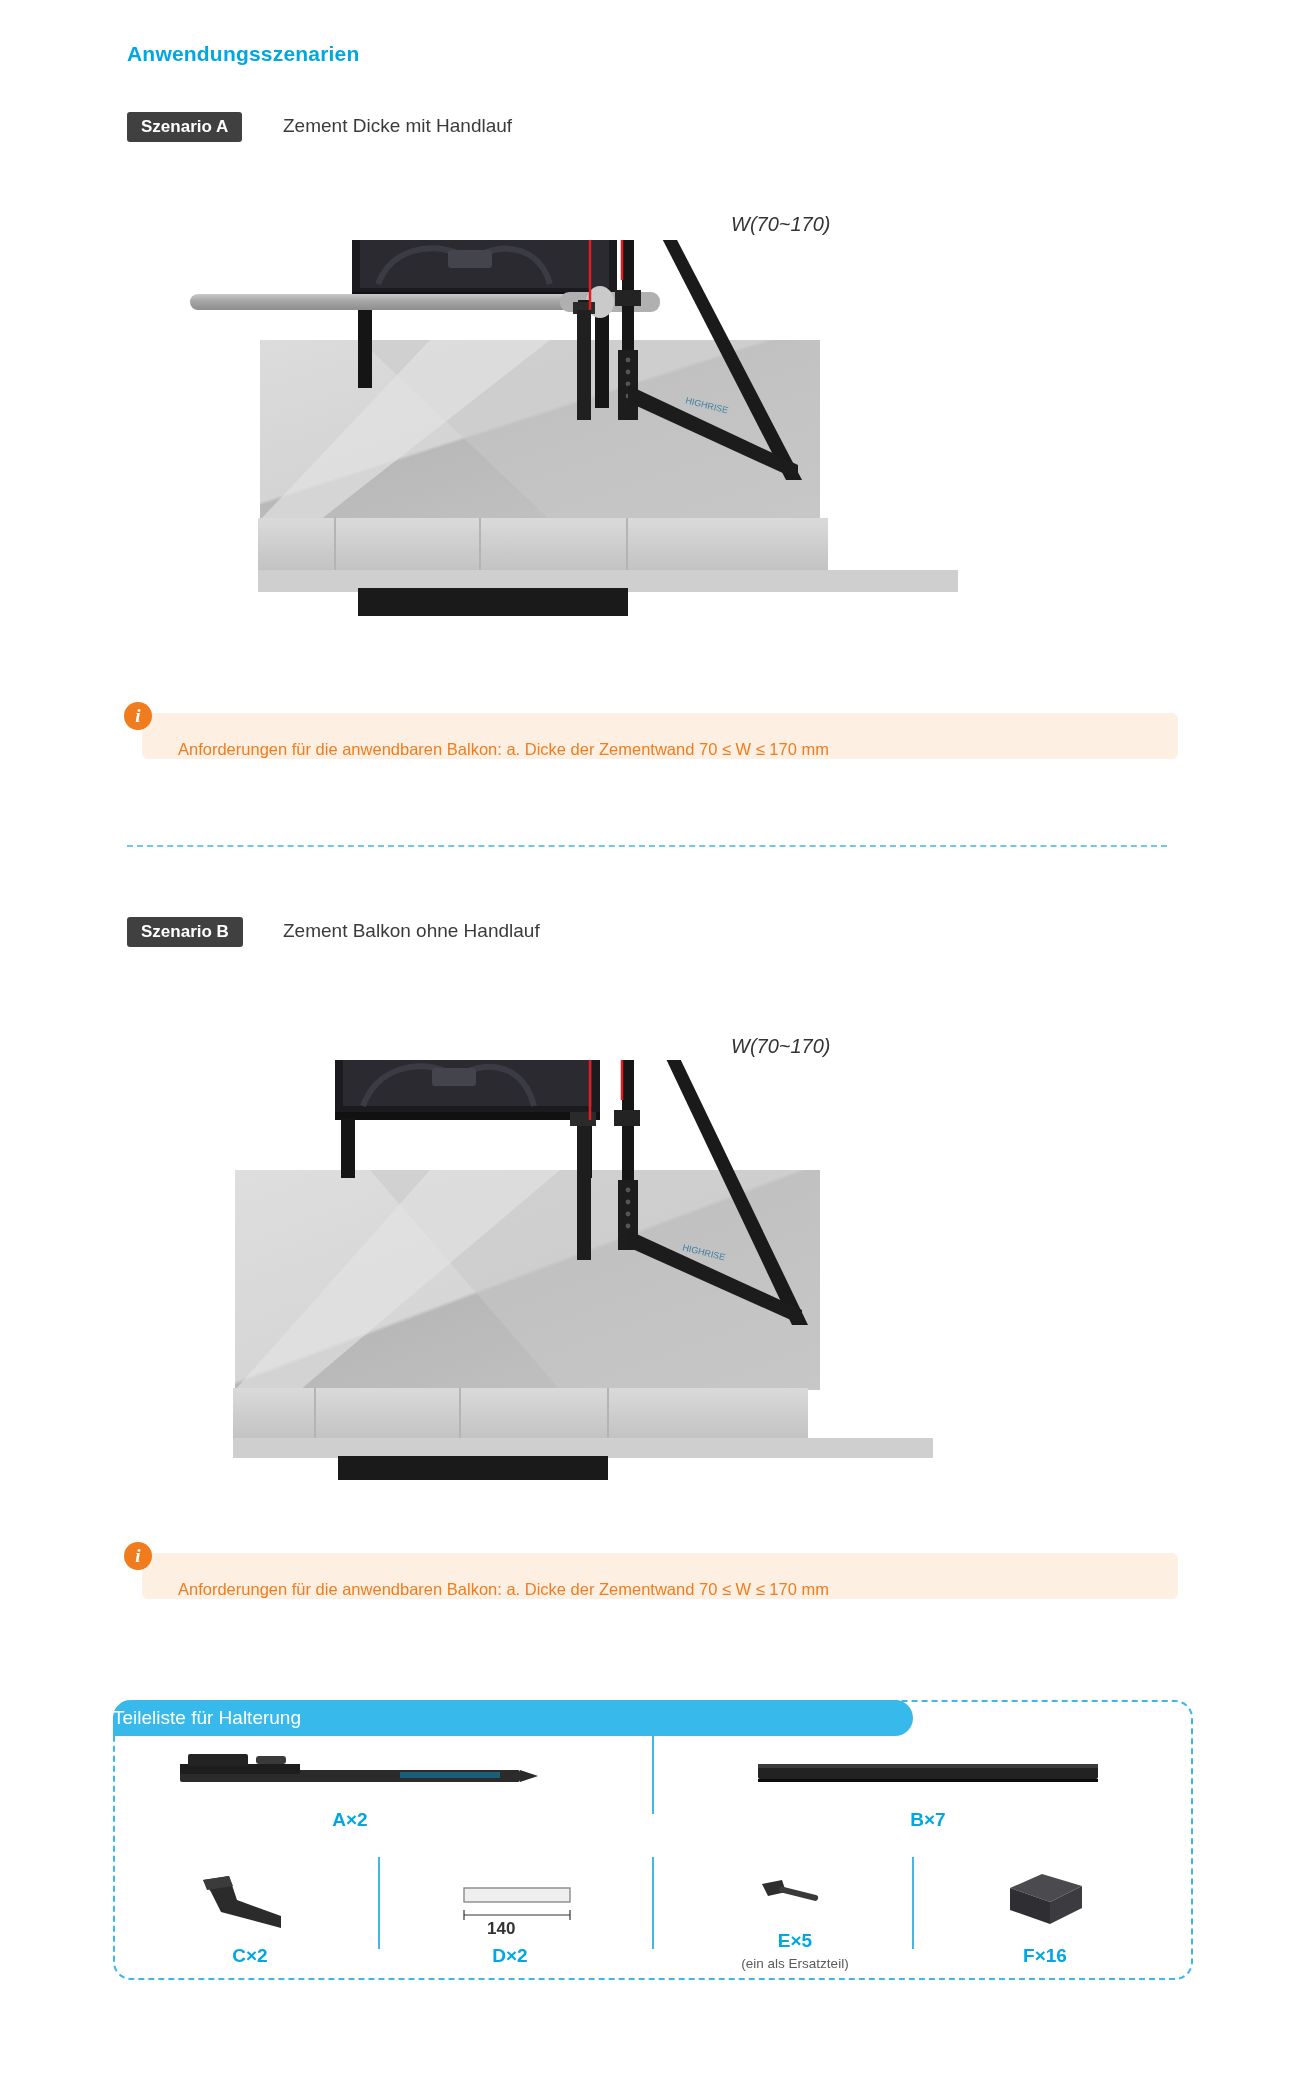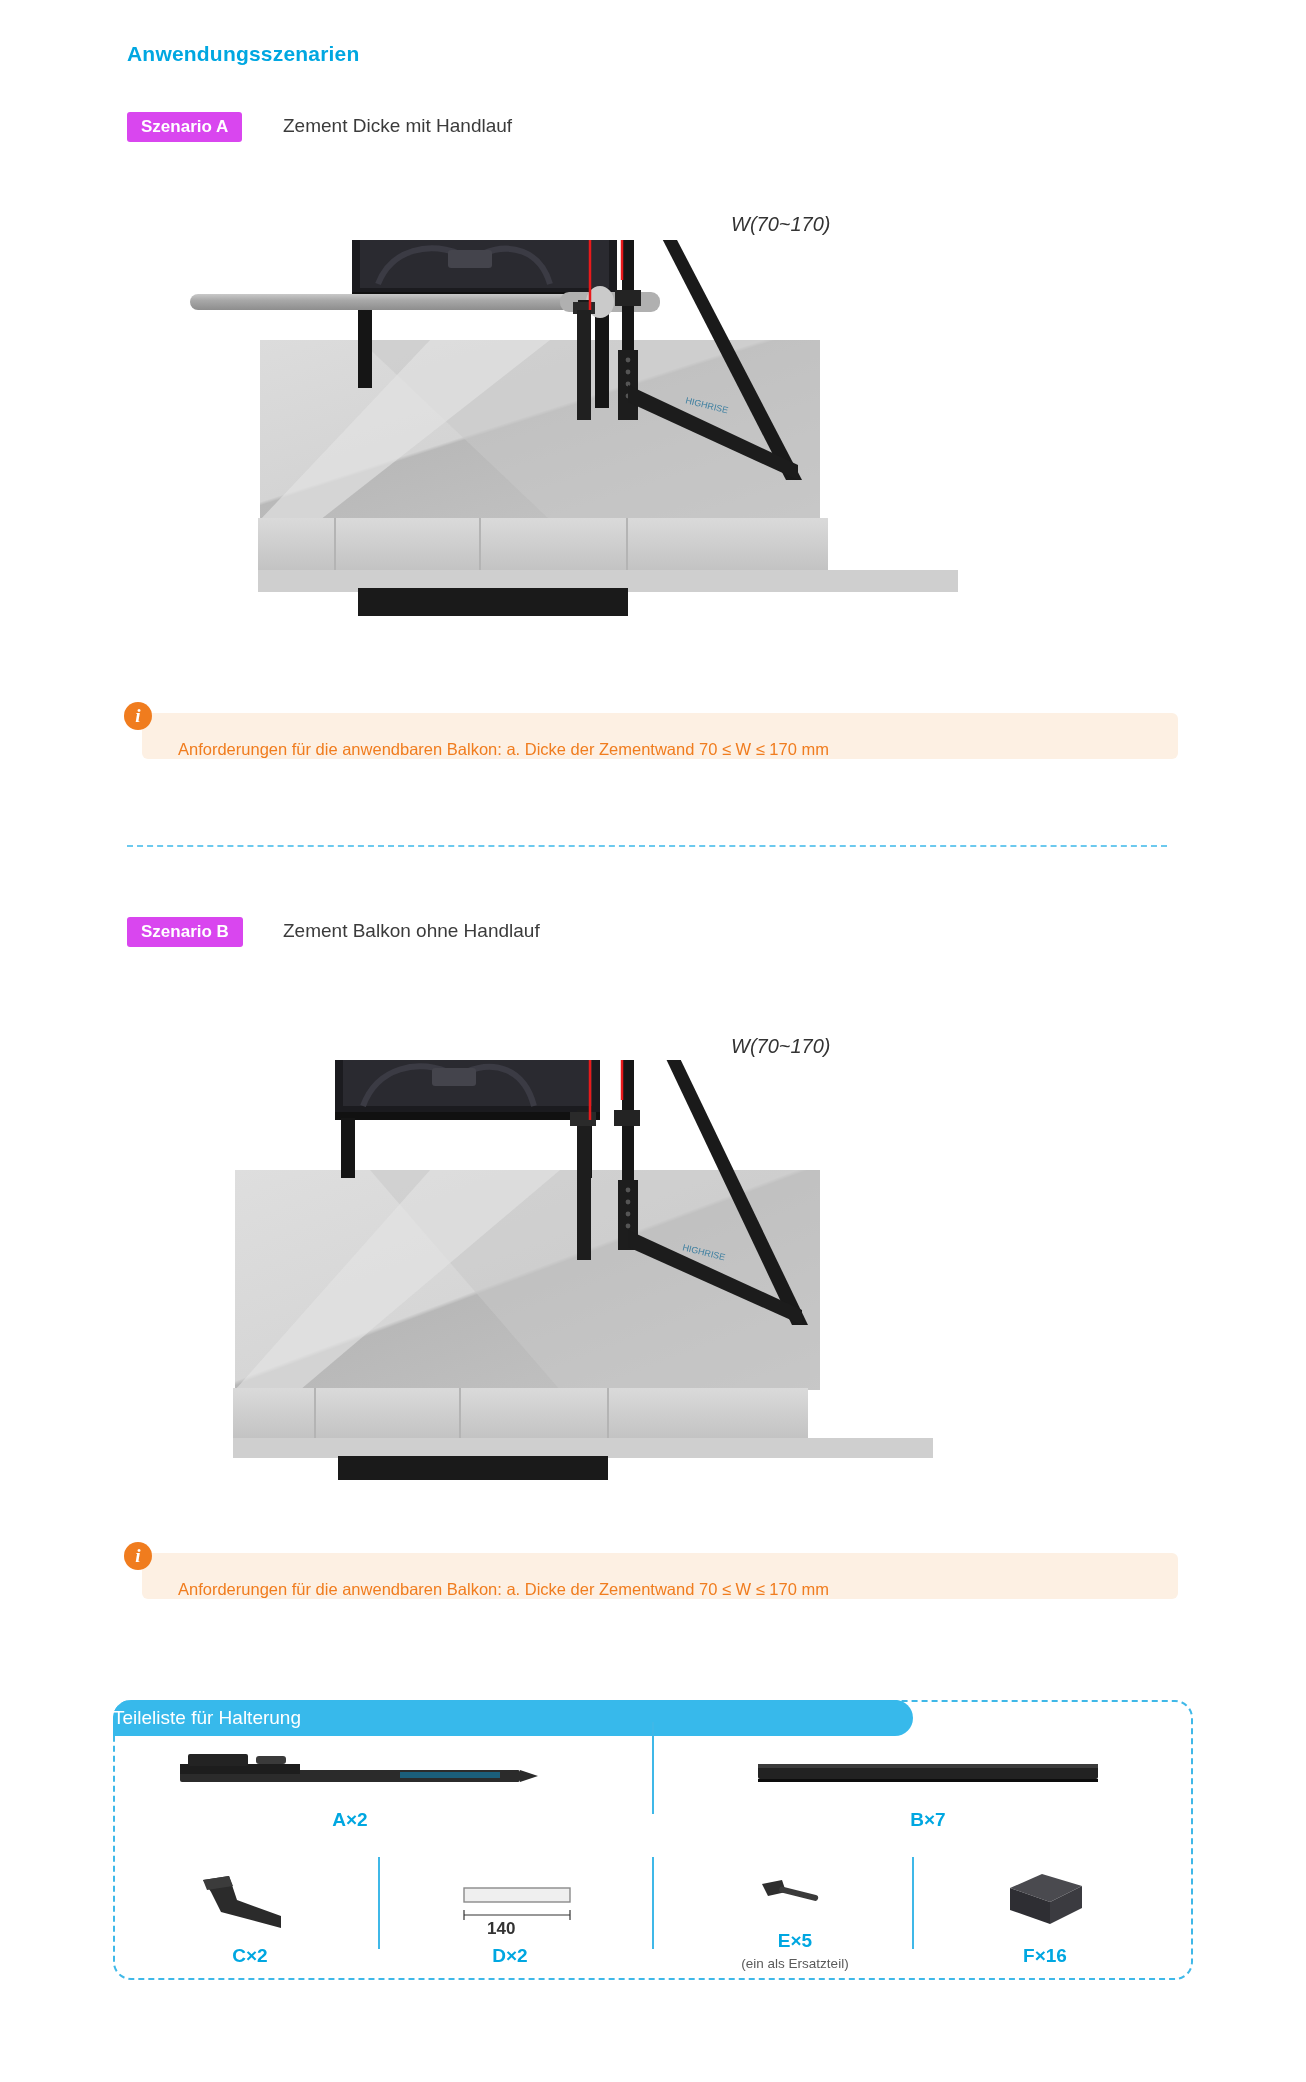--- a/index.html
+++ b/index.html
@@ -26,21 +26,21 @@
     position: absolute;
     left: 127px; top: 42px;
     font-size: 21px;
     font-weight: bold;
     color: #00a7e1;
     letter-spacing: .2px;
   }
 
   .badge {
     position: absolute;
-    background: #d946ef;
+    background: #404040;
     color: #ffffff;
     font-size: 17px;
     font-weight: bold;
     padding: 6px 14px 7px 14px;
     border-radius: 3px;
     line-height: 1;
   }
   .scenario-label {
     position: absolute;
     font-size: 19px;

